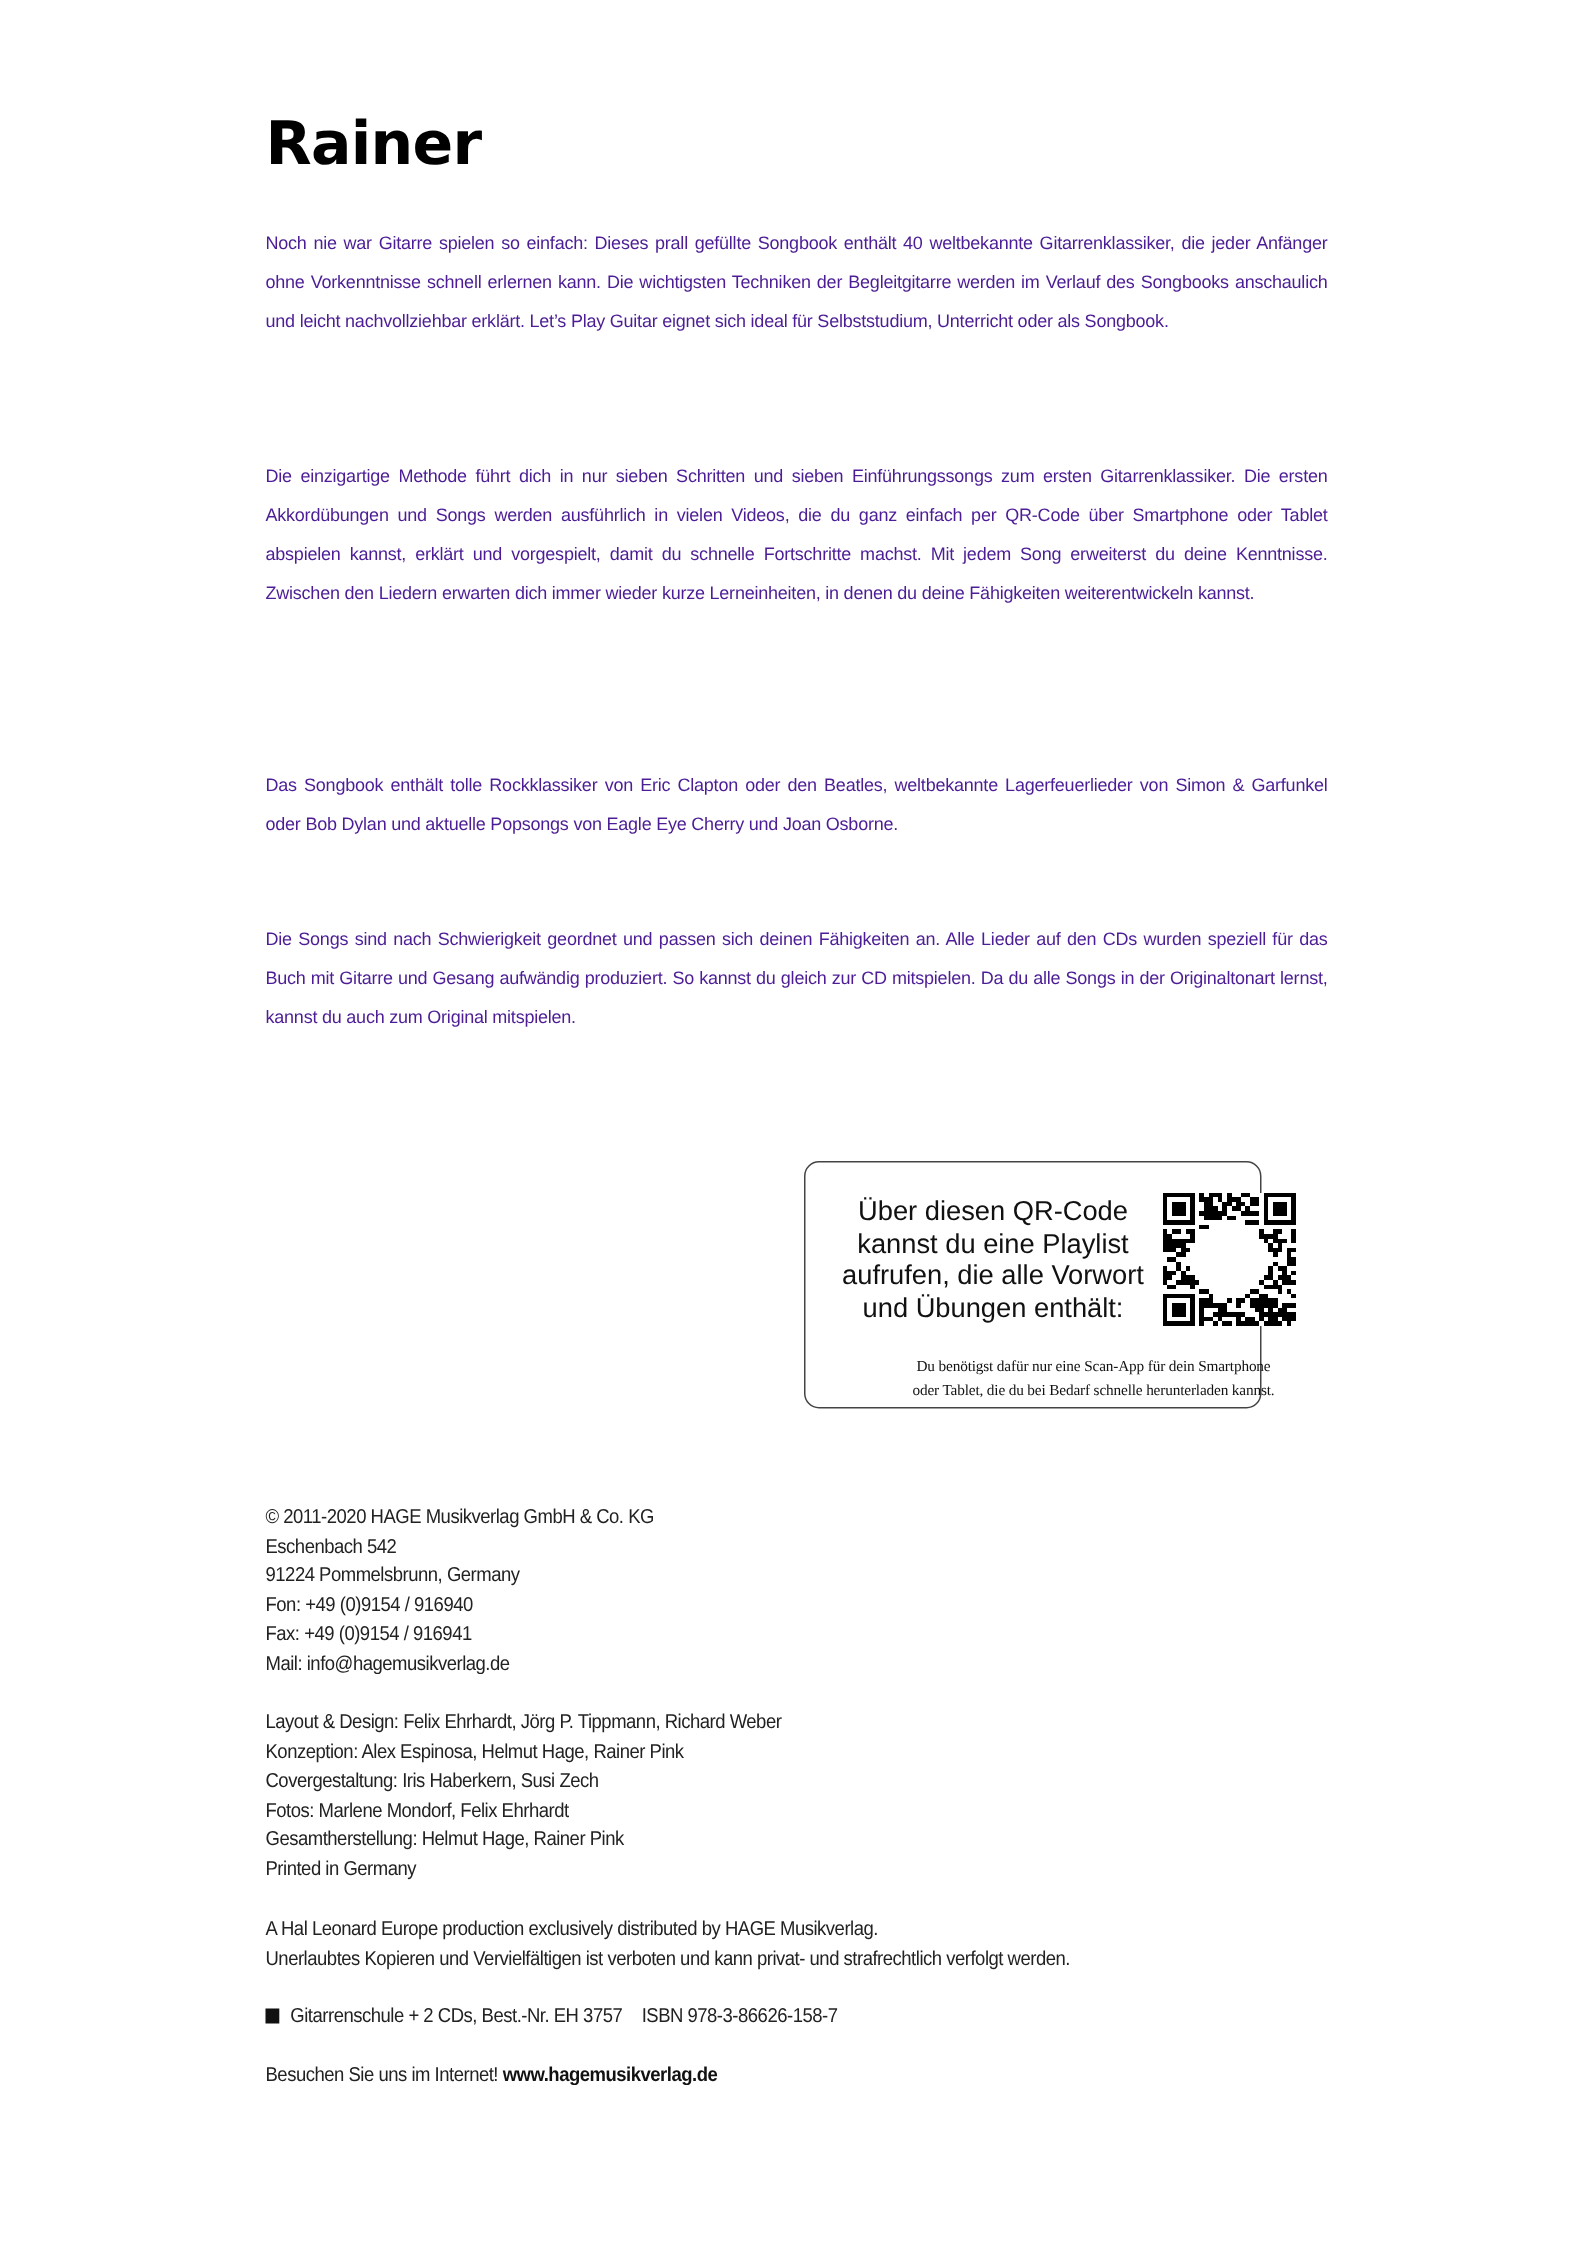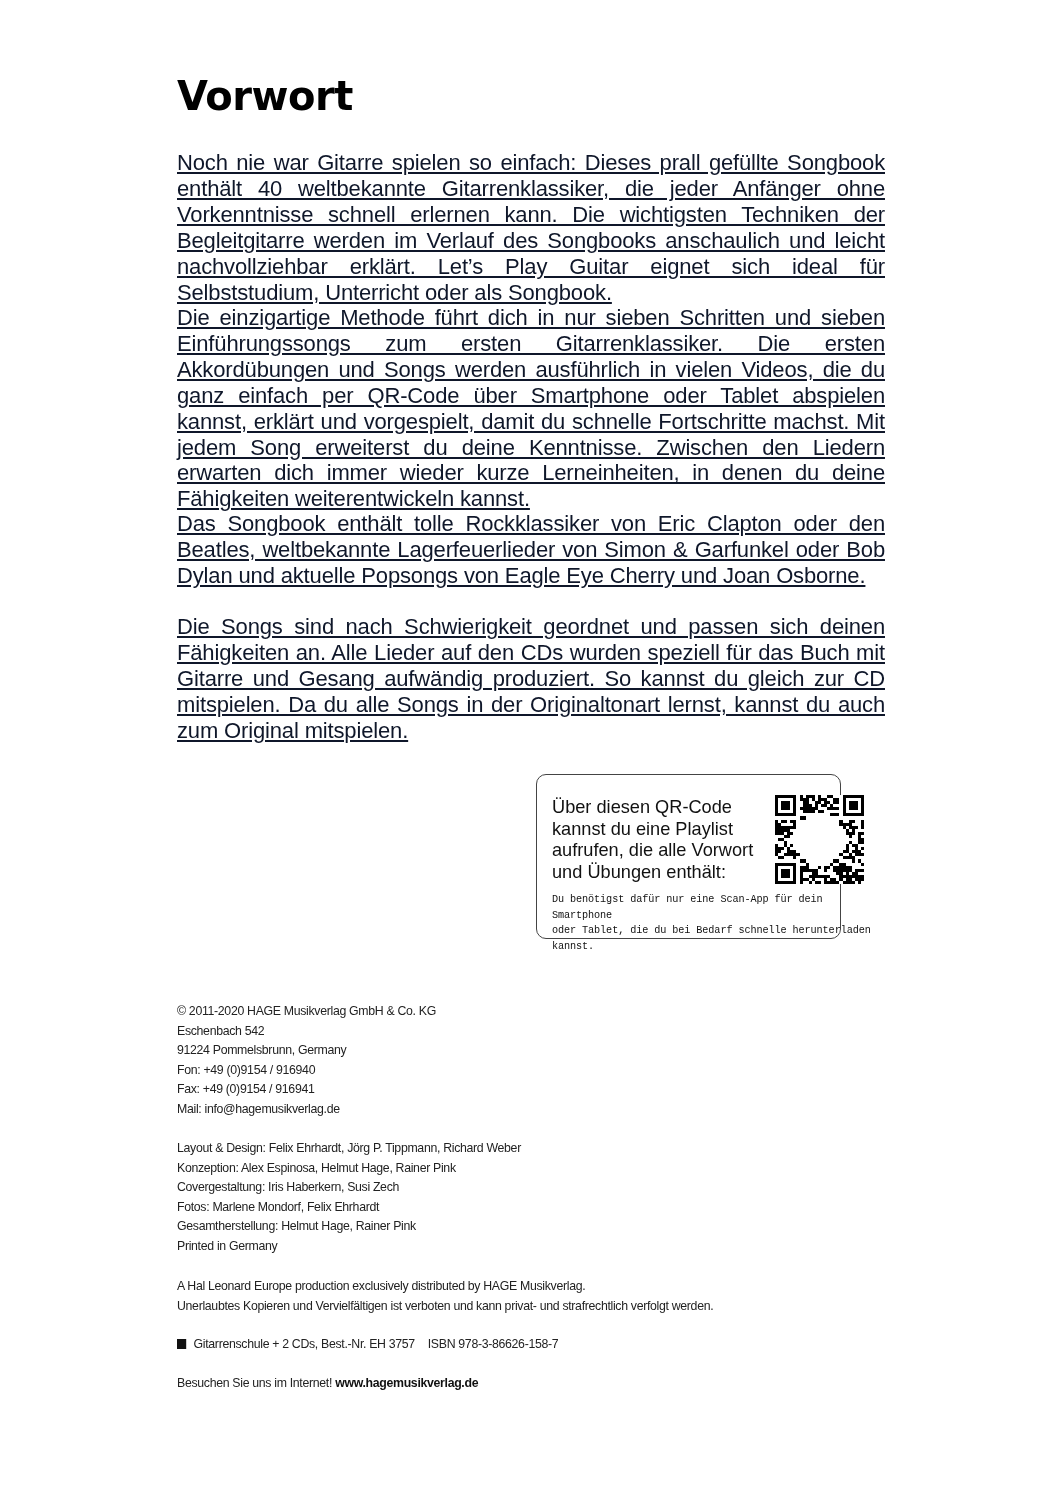--- a/index.html
+++ b/index.html
@@ -30,65 +30,65 @@
       font-size: 40px;
       letter-spacing: -0.5px;
       line-height: 56px;
       color: #000;
     }
     .body-text {
       position: absolute;
       left: 177px;
       width: 708px;
       font-family: "Liberation Sans", sans-serif;
-      font-size: 22px;
+      font-size: 12px;
       line-height: 25.9px;
       text-align: justify;
-      color: #0f172a;
+      color: #4c1d95;
       margin: 0;
       letter-spacing: -0.15px;
       word-spacing: 0px;
-      text-decoration: underline;
     }
     #para-1 { top: 150px; }
     #para-2 { top: 305px; }
     #para-3 { top: 511px; }
     #para-4 { top: 614px; }
 
     .qr-box {
       position: absolute;
       left: 536px;
       top: 774px;
       width: 305px;
       height: 165px;
       border: 1.4px solid #444;
       border-radius: 10px;
       box-sizing: border-box;
+      text-align: center;
     }
     .qr-main {
       position: absolute;
       left: 15px;
       top: 22px;
       width: 220px;
       font-family: "Liberation Sans", sans-serif;
       font-size: 18.2px;
       line-height: 21.5px;
       color: #111;
       margin: 0;
     }
     .qr-note {
       position: absolute;
       left: 15px;
       top: 117px;
       width: 330px;
-      font-family: Liberation Mono, monospace;
+      font-family: Liberation Serif, serif;
       font-size: 10.2px;
       line-height: 15.5px;
       color: #111;
-      margin: 0;
+      margin: 12px;
       letter-spacing: -0.1px;
     }
     .qr-code {
       position: absolute;
       left: 238px;
       top: 20px;
       width: 89px;
       height: 89px;
     }
 
@@ -119,21 +119,21 @@
       vertical-align: -1px;
     }
     .gap { display: inline-block; width: 14px; }
     .bold { font-weight: bold; color: #111; }
   </style>
 </head>
 <body>
 
 <div class="page">
 
-  <h1 class="title">Vorwort</h1>
+  <h1 class="title">Rainer</h1>
 
   <p class="body-text" id="para-1">Noch nie war Gitarre spielen so einfach: Dieses prall gefüllte Songbook enthält 40 weltbekannte Gitarrenklassiker, die jeder Anfänger ohne Vorkenntnisse schnell erlernen kann. Die wichtigsten Techniken der Begleitgitarre werden im Verlauf des Songbooks anschaulich und leicht nachvollziehbar erklärt. Let’s Play Guitar eignet sich ideal für Selbststudium, Unterricht oder als Songbook.</p>
   <p class="body-text" id="para-2">Die einzigartige Methode führt dich in nur sieben Schritten und sieben Einführungs­songs zum ersten Gitarrenklassiker. Die ersten Akkordübungen und Songs werden ausführlich in vielen Videos, die du ganz einfach per QR-Code über Smartphone oder Tablet abspielen kannst, erklärt und vorgespielt, damit du schnelle Fortschritte machst. Mit jedem Song erweiterst du deine Kenntnisse. Zwischen den Liedern erwarten dich immer wieder kurze Lerneinheiten, in denen du deine Fähigkeiten weiterentwickeln kannst.</p>
   <p class="body-text" id="para-4">Die Songs sind nach Schwierigkeit geordnet und passen sich deinen Fähigkeiten an. Alle Lieder auf den CDs wurden speziell für das Buch mit Gitarre und Gesang aufwändig produziert. So kannst du gleich zur CD mitspielen. Da du alle Songs in der Originaltonart lernst, kannst du auch zum Original mitspielen.</p>
   <p class="body-text" id="para-3">Das Songbook enthält tolle Rockklassiker von Eric Clapton oder den Beatles, welt­bekannte Lagerfeuerlieder von Simon &amp; Garfunkel oder Bob Dylan und aktuelle Popsongs von Eagle Eye Cherry und Joan Osborne.</p>
 
   <div class="qr-box">
     <div class="qr-main">
       <div>Über diesen QR-Code</div>
       <div>kannst du eine Playlist</div>

